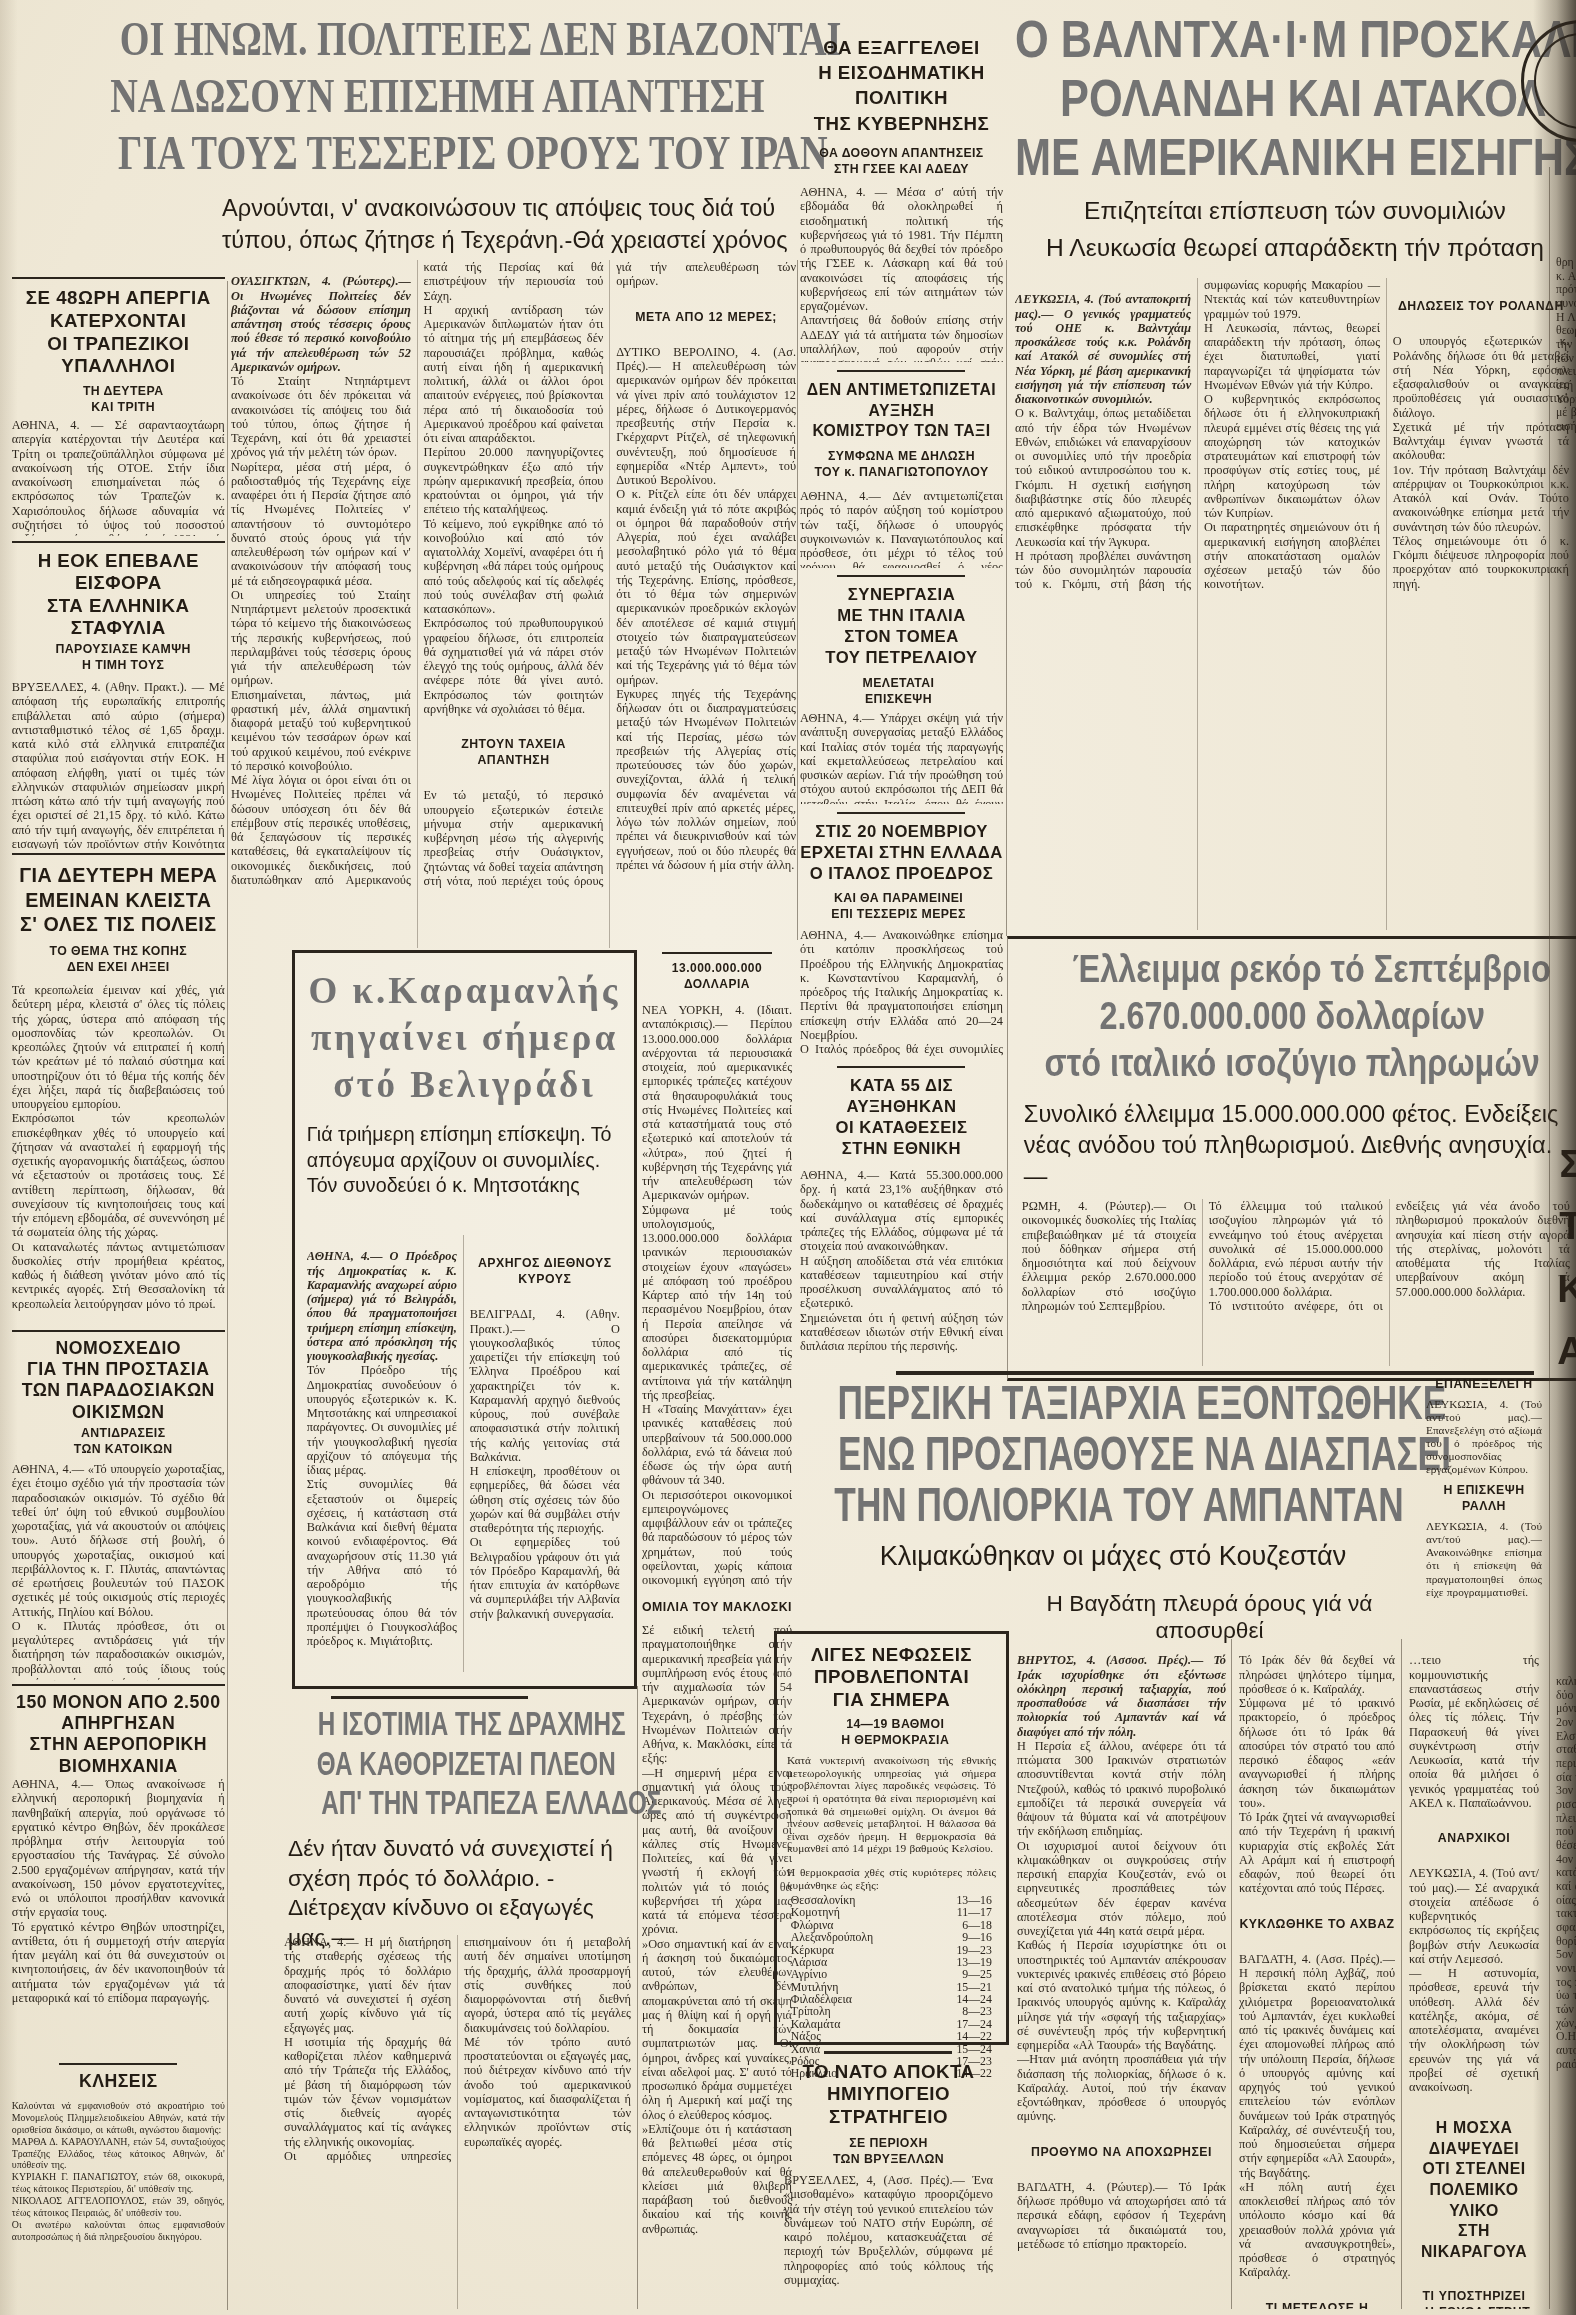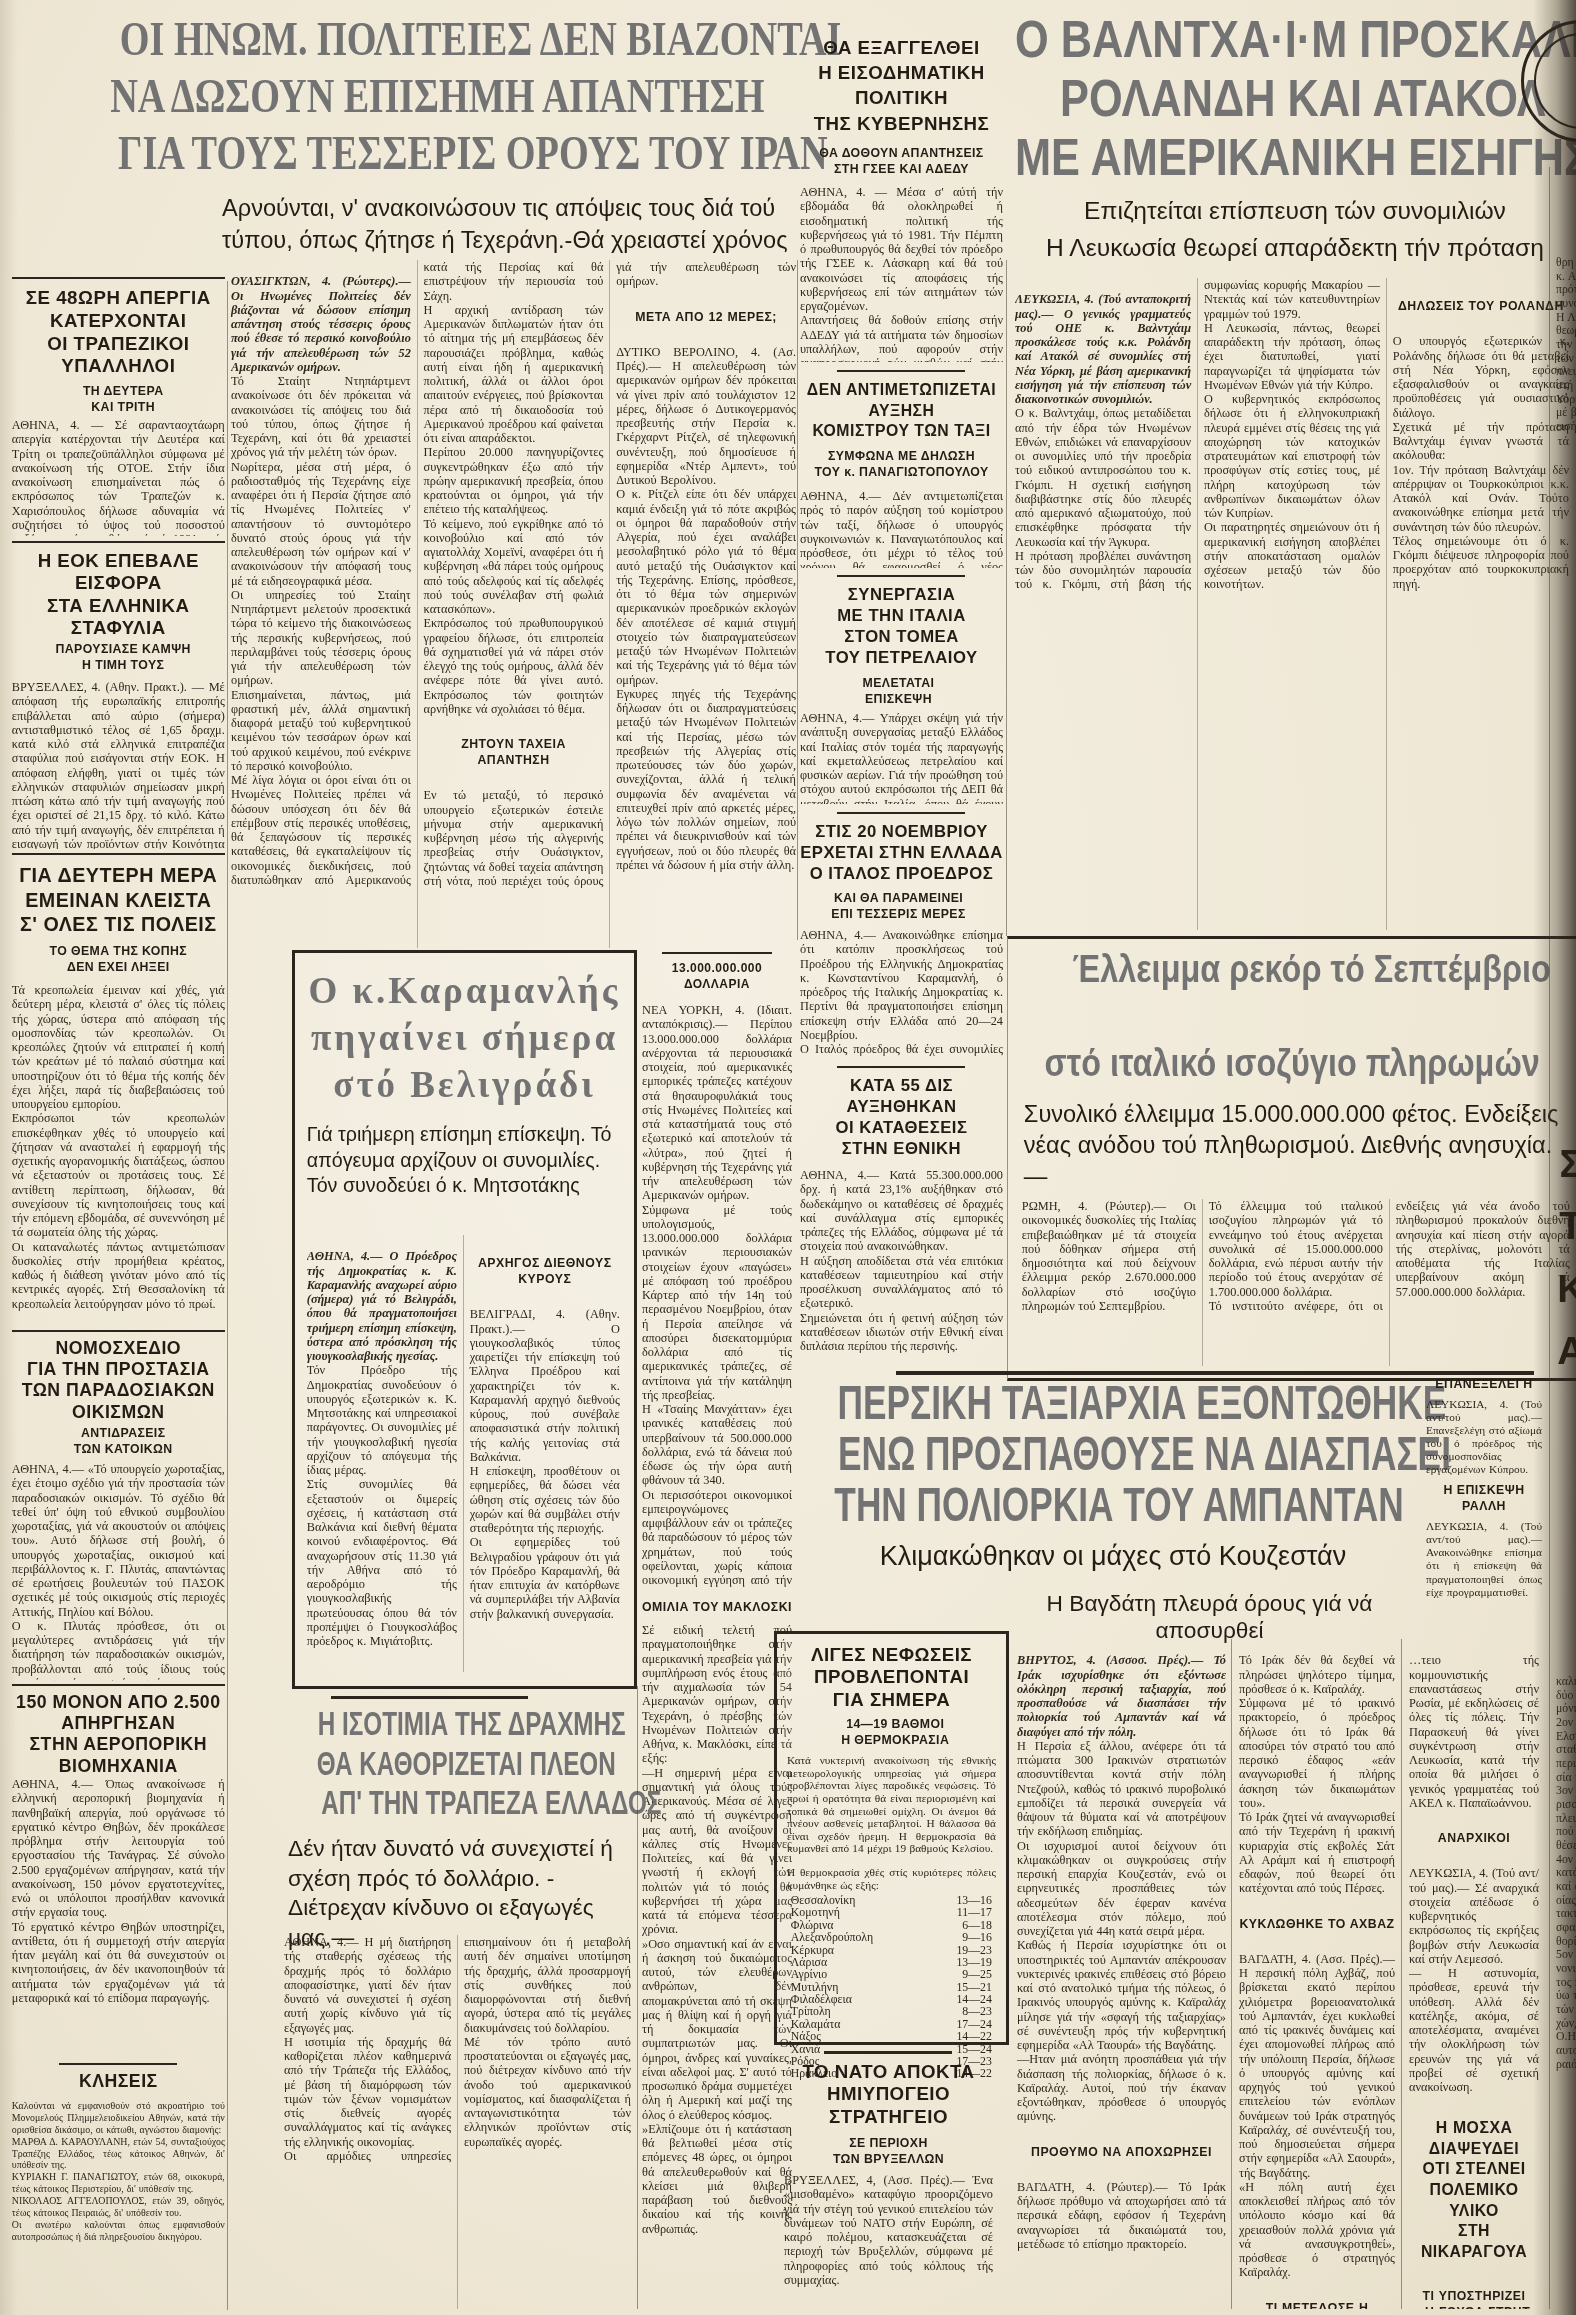--- a/index.html
+++ b/index.html
@@ -315,20 +315,21 @@
     <div class="ih">ΔΗΛΩΣΕΙΣ ΤΟΥ ΡΟΛΑΝΔΗ</div>
     <div>Ο υπουργός εξωτερικών κ. Ρολάνδης δήλωσε ότι θά μεταβεί στή Νέα Υόρκη, εφόσον εξασφαλισθούν οι αναγκαίες προϋποθέσεις γιά ουσιαστικό διάλογο.
 Σχετικά μέ τήν πρόταση Βαλντχάιμ έγιναν γνωστά τά ακόλουθα:
 1ον. Τήν πρόταση Βαλντχάιμ δέν απέρριψαν οι Τουρκοκύπριοι κ.κ. Ατακόλ καί Ονάν. Τούτο ανακοινώθηκε επίσημα μετά τήν συνάντηση τών δύο πλευρών.
 Τέλος σημειώνουμε ότι ό κ. Γκόμπι διέψευσε πληροφορία πού προερχόταν από τουρκοκυπριακή πηγή.</div>
   </div>
 </section>
 
 <section class="abs" style="left:1007px;top:936px;width:569px;height:439px;border-top:3px solid #2b251d;border-bottom:3px solid #2b251d;border-left:1px solid rgba(62,52,38,.5);">
   <div class="abs hl sanshl" style="left:0;top:11.8px;width:569px;font-size:36px;line-height:1;text-align:right;"><span class="sx" style="transform:scaleX(.9) scaleY(1.1);">Έλλειμμα ρεκόρ τό Σεπτέμβριο</span></div>
+  <div class="abs hl sanshl" style="left:0;top:59px;width:569px;font-size:36px;line-height:1;"><span class="sx" style="transform:scaleX(.9) scaleY(1.1);">2.670.000.000 δολλαρίων</span></div>
   <div class="abs hl sanshl" style="left:0;top:106px;width:569px;font-size:36px;line-height:1;"><span class="sx" style="transform:scaleX(.9) scaleY(1.1);">στό ιταλικό ισοζύγιο πληρωμών</span></div>
   <div class="abs deck" style="left:15.8px;top:160px;width:538px;font-size:23.6px;line-height:1.32;">Συνολικό έλλειμμα 15.000.000.000 φέτος. Ενδείξεις νέας ανόδου τού πληθωρισμού. Διεθνής ανησυχία.—</div>
   <div class="abs bt c3" style="left:13.8px;top:260px;width:548px;height:167px;">ΡΩΜΗ, 4. (Ρώυτερ).— Οι οικονομικές δυσκολίες τής Ιταλίας επιβεβαιώθηκαν μέ τά στοιχεία πού δόθηκαν σήμερα στή δημοσιότητα καί πού δείχνουν έλλειμμα ρεκόρ 2.670.000.000 δολλαρίων στό ισοζύγιο πληρωμών τού Σεπτεμβρίου.
 Τό έλλειμμα τού ιταλικού ισοζυγίου πληρωμών γιά τό εννεάμηνο τού έτους ανέρχεται συνολικά σέ 15.000.000.000 δολλάρια, ενώ πέρυσι αυτήν τήν περίοδο τού έτους ανερχόταν σέ 1.700.000.000 δολλάρια.
 Τό ινστιτούτο ανέφερε, ότι οι ενδείξεις γιά νέα άνοδο τού πληθωρισμού προκαλούν διεθνή ανησυχία καί πίεση στήν αγορά τής στερλίνας, μολονότι τά αποθέματα τής Ιταλίας υπερβαίνουν ακόμη τά 57.000.000.000 δολλάρια.</div>
 </section>
 
 <div class="abs rule" style="left:896px;top:1371px;width:638px;height:3.9px;"></div>
 <section>
   <div class="abs hl sanshl" style="left:788px;top:1383px;width:646px;font-size:41px;line-height:1;"><span class="sx" style="transform:scaleX(.86) scaleY(1.15);">ΠΕΡΣΙΚΗ ΤΑΞΙΑΡΧΙΑ ΕΞΟΝΤΩΘΗΚΕ</span></div>

